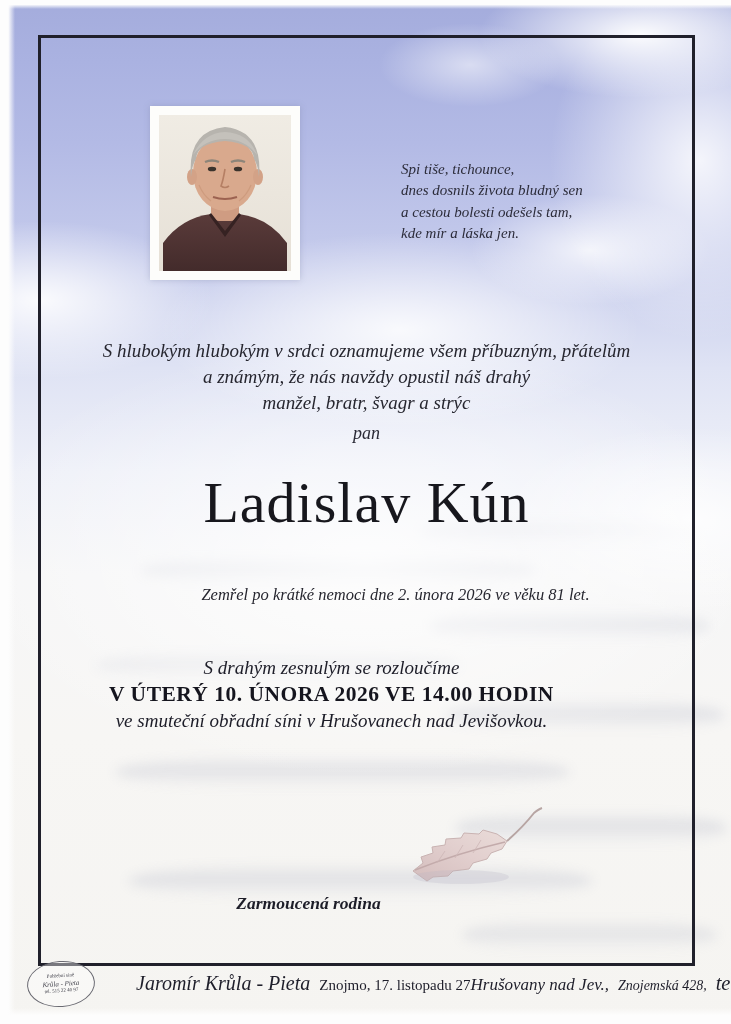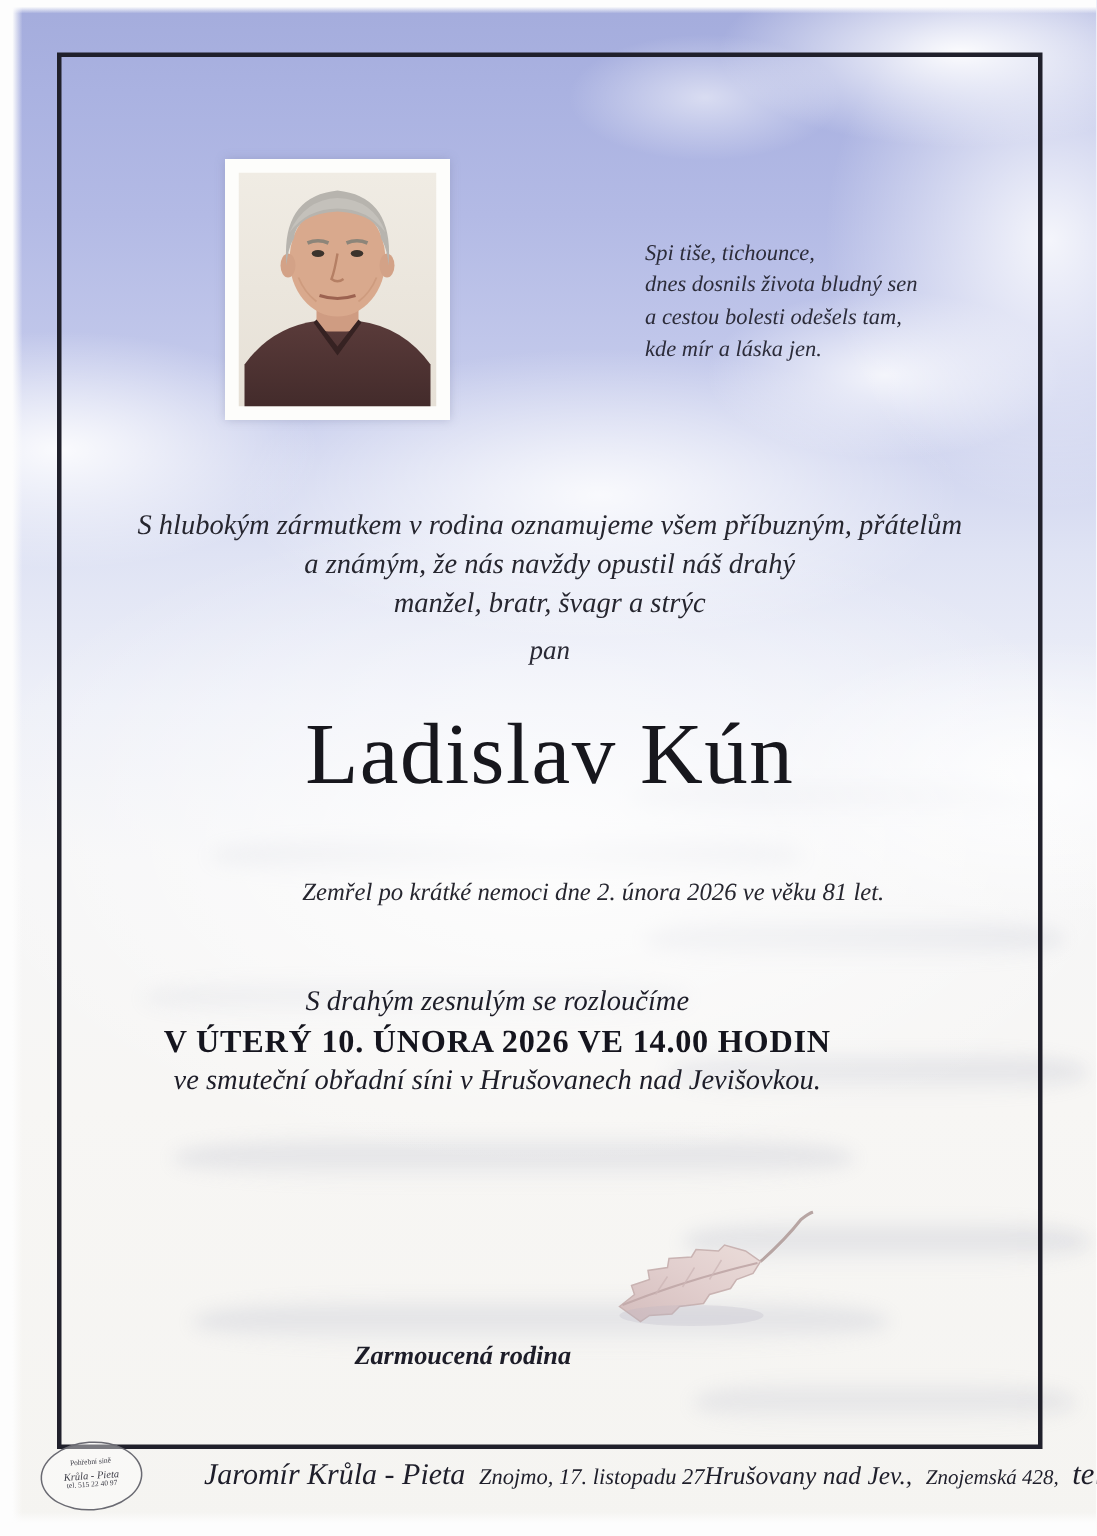--- a/index.html
+++ b/index.html
@@ -59,21 +59,21 @@
     position:absolute;left:112px;top:71px;width:150px;height:174px;
     background:#fdfdfb;box-sizing:border-box;padding:9px;
     box-shadow:0 0 6px rgba(120,125,160,.35);
   }
   .photo svg{display:block;width:132px;height:156px;}
 
   .poem{
     position:absolute;left:363px;top:124px;width:250px;
     font-style:italic;font-size:15px;line-height:1.42;color:#2c2c3a;
   }
-  .poem div{white-space:nowrap;margin-left:29px;}
+  .poem div{white-space:nowrap;}
 
   .announce{
     position:absolute;left:0;top:303px;width:657px;text-align:center;
     font-style:italic;font-size:19px;line-height:1.38;color:#26262f;
   }
   .pan{
     position:absolute;left:0;top:388px;width:657px;text-align:center;
     font-style:italic;font-size:18px;color:#2a2a36;
   }
   .name{
@@ -110,21 +110,21 @@
   }
   .stamp .t1{font-size:5px;}
   .stamp .t2{font-size:7px;font-style:italic;white-space:nowrap;}
   .stamp .t3{font-size:5px;}
   .footer{
     position:absolute;left:96px;top:972px;width:606px;
     display:flex;justify-content:space-between;align-items:baseline;color:#1e1e2a;
   }
   .fgroup{display:flex;align-items:baseline;gap:9px;white-space:nowrap;}
   .f-name{font-style:italic;font-size:20px;margin-left:40px;}
-  .f-addr1{font-style:italic;font-size:15px;}
+  .f-addr1{font-size:15px;}
   .f-place{font-style:italic;font-size:17px;}
   .f-street{font-style:italic;font-size:14px;}
   .f-tel{font-style:italic;font-size:20.5px;}
 </style>
 </head>
 <body>
 
 <div class="sky"></div>
 <div class="step step-grad s1"></div>
 <div class="step step-grad s2"></div>
@@ -187,21 +187,21 @@
   </div>
 
   <div class="poem">
     <div>Spi tiše, tichounce,</div>
     <div>dnes dosnils života bludný sen</div>
     <div>a cestou bolesti odešels tam,</div>
     <div>kde mír a láska jen.</div>
   </div>
 
   <div class="announce">
-    <div>S hlubokým zármutkem v rodina oznamujeme všem příbuzným, přátelům</div>
+    <div>S hlubokým hlubokým v srdci oznamujeme všem příbuzným, přátelům</div>
     <div>a známým, že nás navždy opustil náš drahý</div>
     <div>manžel, bratr, švagr a strýc</div>
   </div>
 
   <div class="pan">pan</div>
 
   <div class="name">Ladislav Kún</div>
 
   <div class="death-line">Zemřel po krátké nemoci dne 2. února 2026 ve věku 81 let.</div>
 

